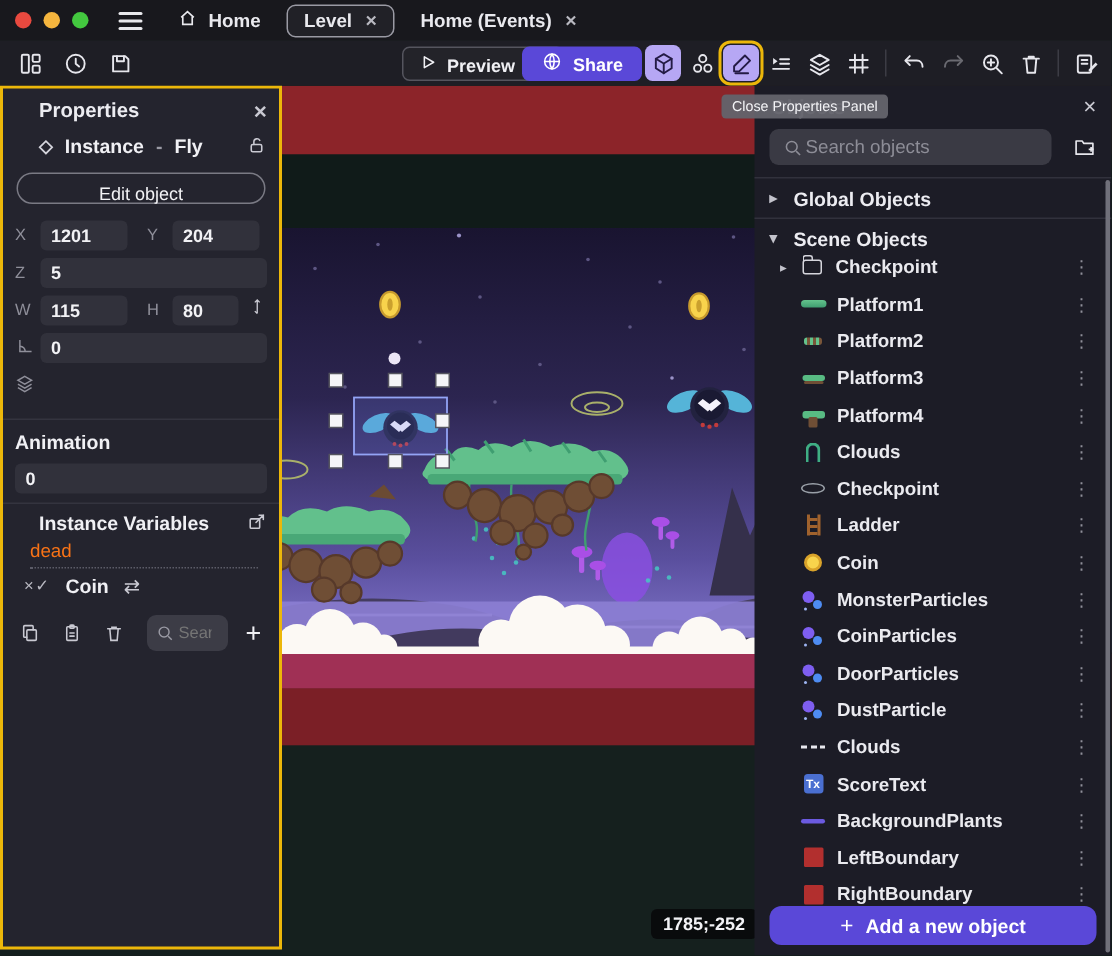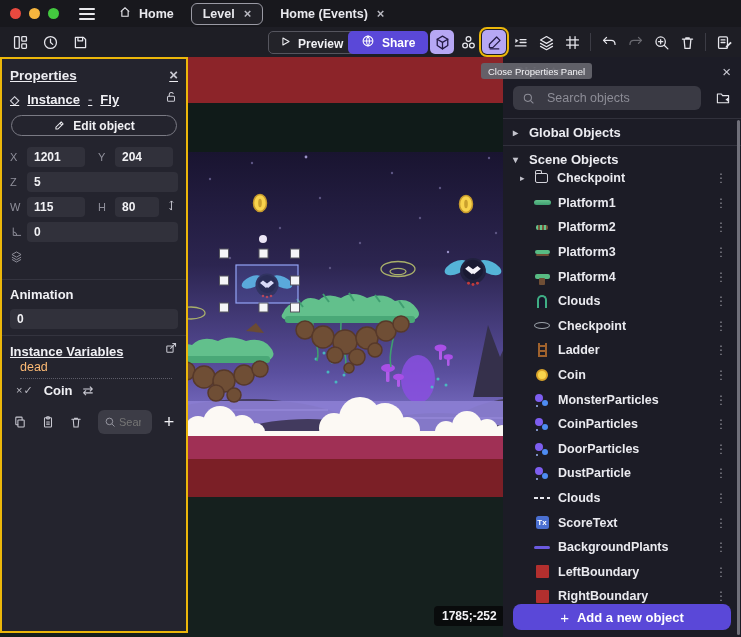--- a/index.html
+++ b/index.html
@@ -43,66 +43,66 @@
   .tb-right { position:absolute; right:5px; top:3px; display:flex; align-items:center; gap:2px; }
 
   
   .scene { position:absolute; left:188px; top:57px; width:553px; height:580px; overflow:hidden; z-index:1; }
   .coordbadge { position:absolute; left:434px; top:606px; padding:3px 8px; background:rgba(8,8,10,.88);
     border-radius:4px; color:#f2f2f5; font-size:12px; font-weight:700; z-index:3; }
 
   
   .props { position:absolute; left:0; top:57px; width:188px; height:576px; background:#24242e;
     border:2px solid #ecb70a; z-index:5; color:#ececf1; }
-  .pp-row { position:absolute; left:8px; right:8px; display:flex; align-items:flex-end;text-decoration:underline; }
+  .pp-row { position:absolute; left:24px; right:8px; display:flex; align-items:flex-start; }
   .pp-title { top:7px; font-size:13.5px; font-weight:700; }
   .pp-close { margin-left:auto; color:#c9c9d2; font-size:15px; cursor:pointer; }
   .pp-inst { top:31px; gap:8px; font-size:13px; font-weight:700; color:#f0f0f4; }
   .pp-inst .dia { color:#d6d6de; font-size:12px; }
   .pp-lock { margin-left:auto; }
   .pp-lock svg, .pp-mini svg { width:14px; height:14px; fill:none; stroke:#c9c9d2; stroke-width:1.5; stroke-linecap:round; }
   .btn-edit { position:absolute; left:9px; right:9px; top:56px; height:21px; border:1px solid #7a7a84;
     border-radius:11px; display:flex; align-items:center; justify-content:center; gap:7px;
-    font-size:12px; font-weight:700; color:#f2f2f5; cursor:pointer; }
+    font-size:12px; font-weight:400; color:#f2f2f5; cursor:pointer;flex-direction:column; }
   .btn-edit svg { width:13px; height:13px; fill:none; stroke:#e9e9ee; stroke-width:1.6; }
   .frow { position:absolute; left:8px; right:8px; height:20px; display:flex; align-items:center; gap:5px; }
   .flabel { width:12px; color:#8f8f9a; font-size:11px; flex:none; }
   .flabel svg { width:13px; height:13px; fill:none; stroke:#8f8f9a; stroke-width:1.5; }
   .finput { height:20px; background:#31313b; border:none; border-radius:4px; color:#f2f2f5;
     font-size:12px; font-weight:700; padding:0 7px; font-family:"Liberation Sans",sans-serif; min-width:0; }
   .fwide { flex:1; }
   .fhalf { width:58px; }
   .linkwh { margin-left:1px; }
   .linkwh svg { width:13px; height:13px; fill:none; stroke:#c9c9d2; stroke-width:1.4; }
   .fselect { flex:1; height:20px; background:#31313b; border-radius:4px; display:flex; align-items:center;
     padding:0 7px; font-size:12px; font-weight:700; cursor:pointer; }
   .fselect .chev { margin-left:auto; color:#9a9aa4; font-size:10px; }
   .pp-h { position:absolute; left:8px; font-size:13px; font-weight:700; color:#f0f0f4; }
   .pp-div { position:absolute; left:0; right:0; height:1px; background:#34343f; }
-  .vardead { position:absolute; left:18px; right:14px; top:301px; color:#fdba74; font-size:12.5px;
+  .vardead { position:absolute; left:18px; right:14px; top:301px; color:#f97316; font-size:12.5px;
     border-bottom:1px dotted #5c5c68; padding-bottom:4px; }
   .varrow { position:absolute; left:14px; top:324px; display:flex; align-items:center; gap:10px; }
   .varrow .xv { color:#b9b9c2; font-size:11px; letter-spacing:1px; }
   .varrow .val { font-size:13px; font-weight:600; color:#f0f0f4; }
   .varrow .swap { color:#c9c9d2; font-size:13px; cursor:pointer; }
   .pp-tools { position:absolute; left:6px; right:6px; top:350px; height:26px; display:flex; align-items:center; gap:4px; }
   .pp-mini { width:24px; height:24px; display:flex; align-items:center; justify-content:center; cursor:pointer; color:#b4b4bd; }
   .pp-search { width:54px; height:24px; background:#3c3c46; border-radius:6px; display:flex; align-items:center;
     gap:3px; padding:0 6px; overflow:hidden; margin-left:6px; }
   .pp-search svg { width:12px; height:12px; flex:none; fill:none; stroke:#9a9aa4; stroke-width:1.6; }
   .pp-search input { width:22px; background:transparent; border:none; color:#aeaeb8; font-size:11px; outline:none;
     font-family:"Liberation Sans",sans-serif; }
   .pp-plus { margin-left:auto; color:#f0f0f4; font-size:18px; font-weight:400; width:22px; text-align:center; cursor:pointer; }
 
   
   .objects { position:absolute; left:503px; top:57px; width:238px; height:580px; background:#1c1c26; z-index:4; color:#ececf1; }
   .op-title { position:absolute; left:11px; top:7px; font-size:13.5px; font-weight:700; }
   .op-close { position:absolute; right:10px; top:6px; color:#c9c9d2; font-size:15px; cursor:pointer; }
   .op-search { position:absolute; left:10px; top:29px; width:188px; height:24px; background:#3a3a44;
-    border-radius:6px; display:flex; align-items:center; gap:12px; padding:0 9px; }
+    border-radius:6px; display:flex; align-items:center; gap:2px; padding:0 9px; }
   .op-search svg { width:13px; height:13px; flex:none; fill:none; stroke:#8d8d97; stroke-width:1.6; }
   .op-search input { flex:1; background:transparent; border:none; outline:none; color:#c9c9d2; font-size:12.5px;
     font-family:"Liberation Sans",sans-serif; }
   .op-search input::placeholder { color:#8d8d97; }
   .op-folderadd { position:absolute; right:7px; top:30px; width:22px; height:22px; display:flex; align-items:center;
     justify-content:center; color:#e6e6ec; cursor:pointer; }
   .op-folderadd svg { width:16px; height:16px; fill:none; stroke:currentColor; stroke-width:1.4; stroke-linejoin:round; }
   .op-div { position:absolute; left:0; right:0; height:1px; background:#31313c; }
   .op-group { position:absolute; left:10px; right:8px; height:20px; display:flex; align-items:center; gap:8px;
     font-size:13px; font-weight:700; cursor:pointer; }

